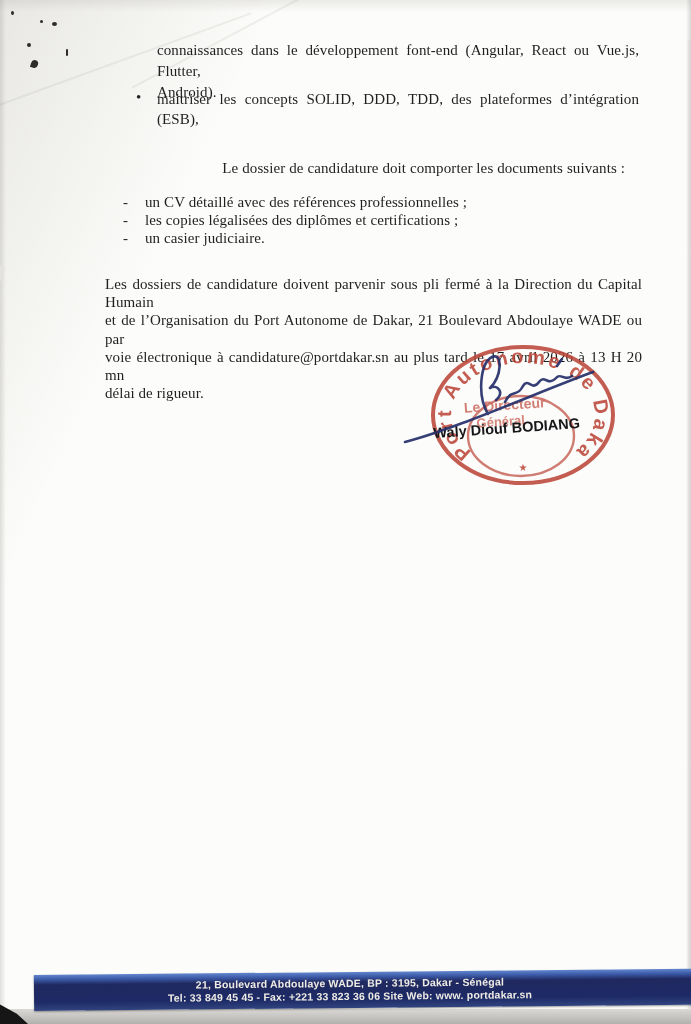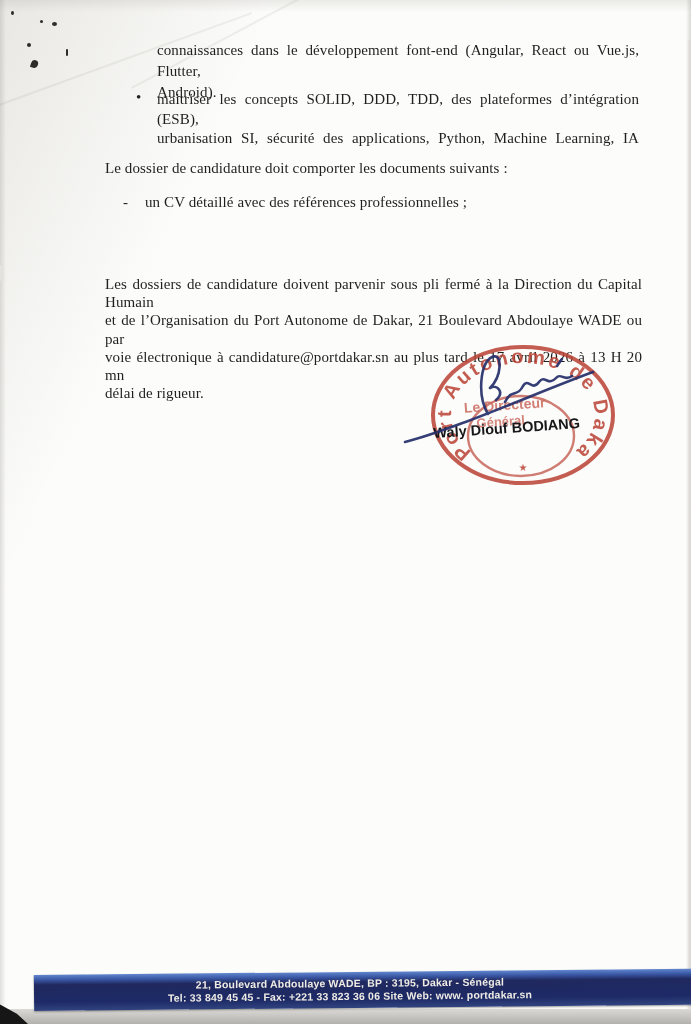--- a/index.html
+++ b/index.html
@@ -14,21 +14,21 @@
     font-family:"Liberation Serif", serif;
     color:#1f1f1f;
   }
   .abs{position:absolute;}
   .txt{font-size:15px;letter-spacing:.1px;}
   .jline{text-align:justify;text-align-last:justify;}
   .jline.last{text-align-last:left;}
   #para-skills{left:157px;top:40px;width:482px;line-height:21px;}
   #bullet-glyph{left:136px;top:89px;font-size:15px;}
   #bullet-text{left:157px;top:90px;width:482px;line-height:19.5px;}
-  #dossier-heading{left:105px;top:159px;width:520px;line-height:19px;}
+  #dossier-heading{left:105px;top:159px;width:520px;line-height:19px;text-align:right;}
   #dossier-list{left:123px;top:194px;width:470px;line-height:17.8px;}
   .dash-row .dash{display:inline-block;width:22px;}
   #submission{left:105px;top:275px;width:537px;line-height:18.2px;}
   b{font-weight:normal;}
   .speck{position:absolute;background:#2e2c2a;border-radius:50%;}
   #speck-comma{border-radius:55% 55% 60% 0;transform:rotate(18deg);}
   #edge-nub{position:absolute;background:#e3e2df;border-radius:0 9px 9px 0;}
   .crease{position:absolute;background:rgba(120,118,112,.10);}
   #footer-band{
     left:34px;top:975px;width:660px;height:36px;
@@ -64,27 +64,28 @@
 <div id="right-edge" class="abs"></div>
 
 <div id="para-skills" class="abs txt">
   <div class="jline">connaissances dans le développement font-end (Angular, React ou Vue.js, Flutter,</div>
   <div class="jline last">Android).</div>
 </div>
 
 <div id="bullet-glyph" class="abs txt">•</div>
 <div id="bullet-text" class="abs txt">
   <div class="jline">maitriser les concepts SOLID, DDD, TDD, des plateformes d’intégration (ESB),</div>
-  <div class="jline">urbanisation SI, sécurité des applications, Python, Machine Learning, IA</div>
 </div>
 
 <div id="dossier-heading" class="abs txt">Le dossier de candidature doit comporter les documents suivants :</div>
 
 <div id="dossier-list" class="abs txt">
   <div class="dash-row"><span class="dash">-</span><span>un CV détaillé avec des références professionnelles ;</span></div>
+  <div class="dash-row"><span class="dash">-</span><span>les copies légalisées des diplômes et certifications ;</span></div>
+  <div class="dash-row"><span class="dash">-</span><span>un casier judiciaire.</span></div>
 </div>
 
 <div id="submission" class="abs txt">
   <div class="jline">Les dossiers de candidature doivent parvenir sous pli fermé à la Direction du Capital Humain</div>
   <div class="jline">et de l’Organisation du Port Autonome de Dakar, 21 Boulevard Abdoulaye WADE ou par</div>
   <div class="jline"><span>voie électronique à </span><b>candidature@portdakar.sn</b><span> au plus tard le </span><b>17 avril 2026 à 13 H 20 mn</b></div>
   <div class="jline last">délai de rigueur.</div>
 </div>
 
 <svg id="stamp-svg" class="abs" width="242" height="172" viewBox="0 0 242 172">

